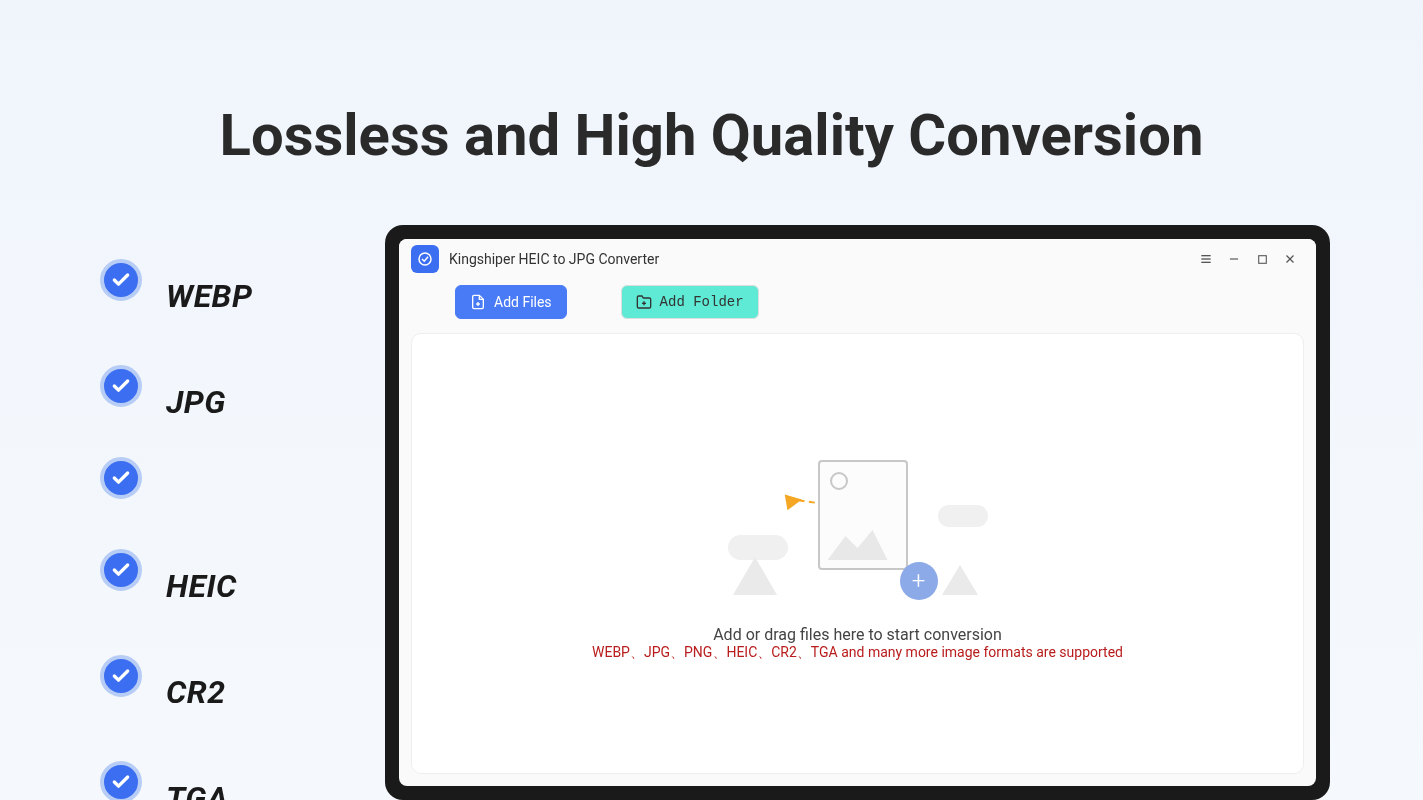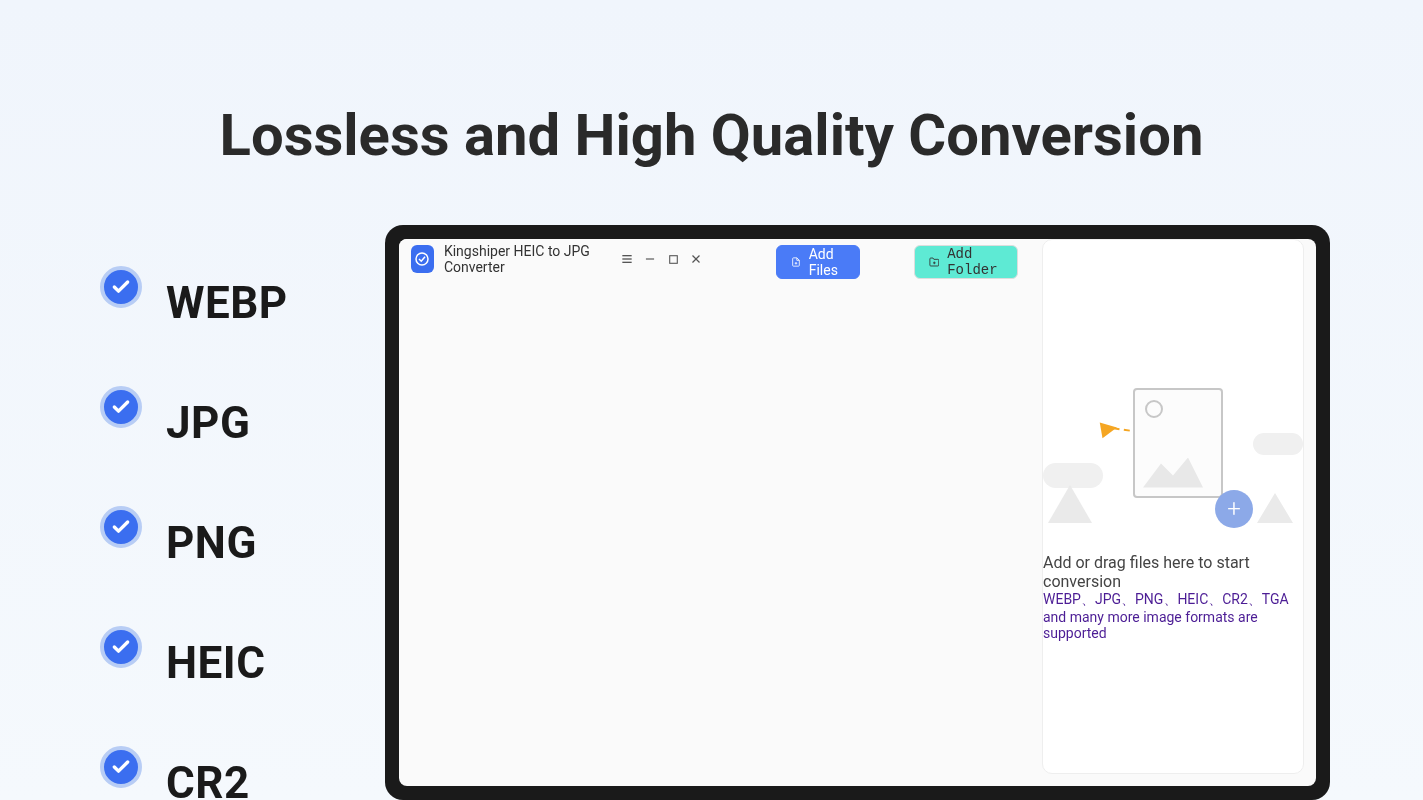--- a/index.html
+++ b/index.html
@@ -40,22 +40,23 @@
   border-radius: 50%;
   background: #3b6ef0;
   border: 4px solid #b8cdf5;
   display: flex;
   align-items: center;
   justify-content: center;
   flex-shrink: 0;
 }
 .check-badge svg { width: 20px; height: 20px; }
 .format-label {
-  font-size: 44px;
+  font-size: 32px;
   font-weight: 700;
+  font-style: italic;
   color: #1a1a1a;
   letter-spacing: 0.5px;
   margin-top: 32px;
 }
 .app-frame {
   position: absolute;
   left: 385px;
   top: 225px;
   width: 945px;
   height: 575px;
@@ -63,21 +64,21 @@
   border-radius: 18px;
   padding: 14px;
 }
 .app-window {
   width: 100%;
   height: 100%;
   background: #fafafa;
   border-radius: 8px;
   overflow: hidden;
   display: flex;
-  flex-direction: row;
+  flex-direction: column;
 }
 .titlebar {
   height: 40px;
   background: #fafafa;
   display: flex;
   align-items: center;
   padding: 0 12px;
 }
 .app-icon {
   width: 28px;
@@ -214,21 +215,21 @@
   display: flex; align-items: center; justify-content: center;
   color: #fff; font-size: 24px; font-weight: 300;
   line-height: 1;
 }
 .drop-text {
   font-size: 16px;
   color: #444;
 }
 .drop-sub {
   font-size: 14px;
-  color: #4c1d95;
+  color: #b91c1c;
 }
 </style>
 </head>
 <body>
 
 <div class="headline">Lossless and High Quality Conversion</div>
 
 <div class="format-list">
   <div class="format-item">
     <div class="check-badge">
@@ -245,21 +246,20 @@
         </svg>
       </div>
     <div class="format-label">JPG</div>
   </div>
   <div class="format-item">
     <div class="check-badge">
         <svg viewBox="0 0 24 24" fill="none" stroke="#fff" stroke-width="4" stroke-linejoin="round" stroke-linecap="round">
           <polyline points="4 12 9 17 20 6"></polyline>
         </svg>
       </div>
-    <div class="format-label">PNG</div>
   </div>
   <div class="format-item">
     <div class="check-badge">
         <svg viewBox="0 0 24 24" fill="none" stroke="#fff" stroke-width="4" stroke-linecap="round" stroke-linejoin="round">
           <polyline points="4 12 9 17 20 6"></polyline>
         </svg>
       </div>
     <div class="format-label">HEIC</div>
   </div>
   <div class="format-item">

